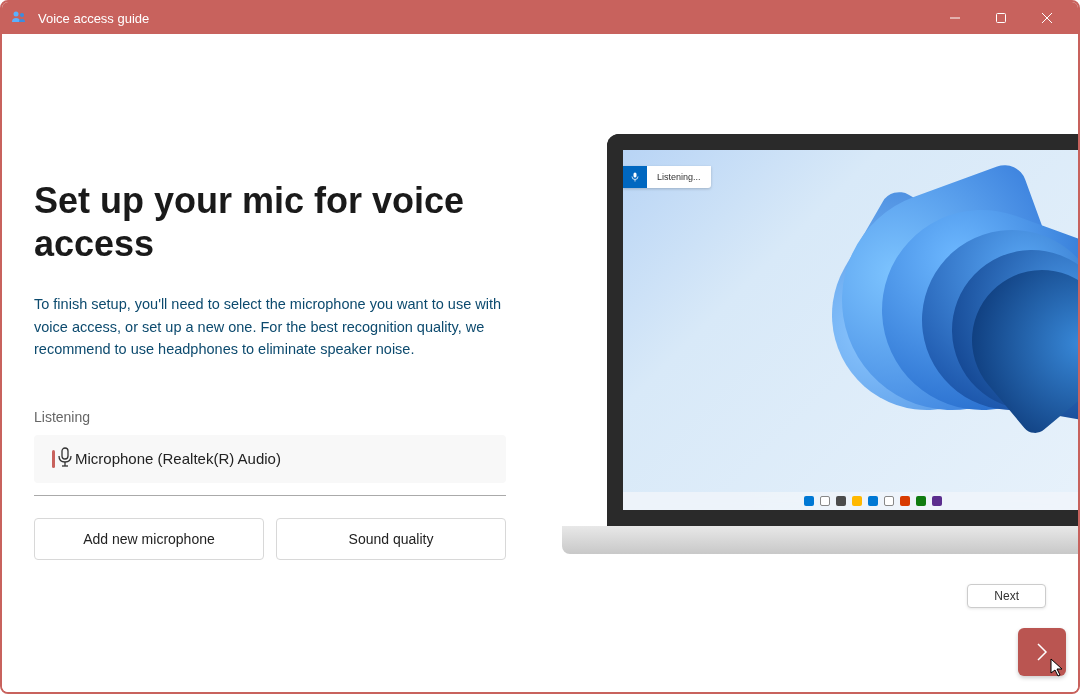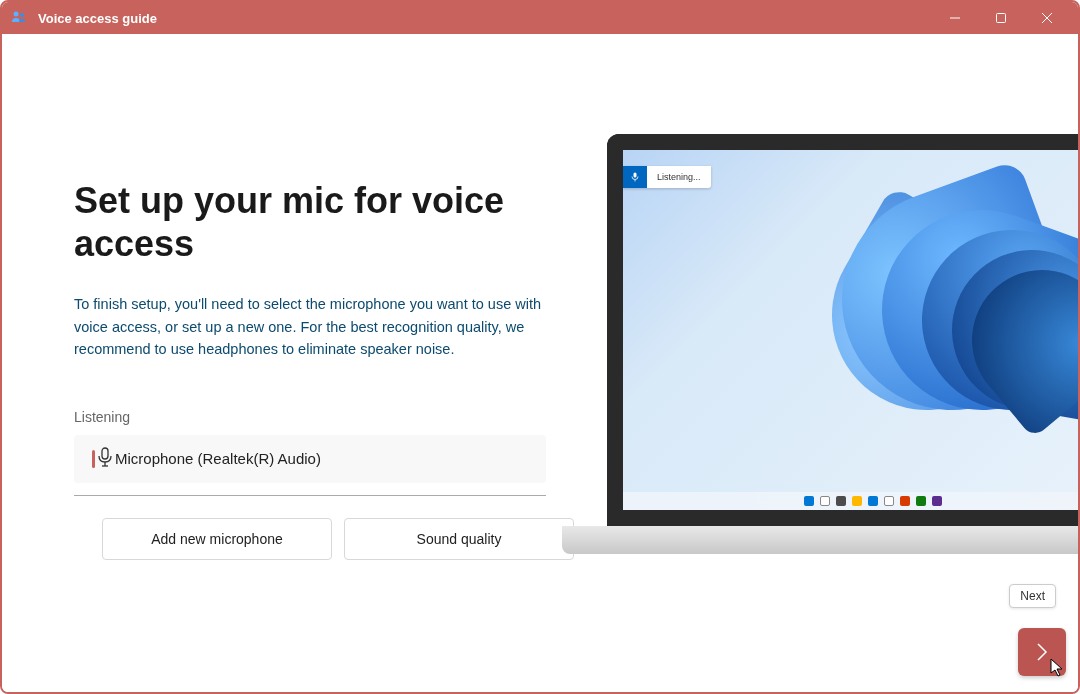--- a/index.html
+++ b/index.html
@@ -42,21 +42,20 @@
       width: 18px;
       height: 18px;
       margin-right: 10px;
       display: flex;
       align-items: center;
       justify-content: center;
     }
     
     .titlebar-title {
       flex: 1;
-      font-weight: bold;
     }
     
     .titlebar-controls {
       display: flex;
       gap: 0;
     }
     
     .titlebar-btn {
       width: 46px;
       height: 32px;
@@ -70,21 +69,21 @@
     .content {
       flex: 1;
       display: flex;
       padding: 0;
       position: relative;
       background: #fff;
     }
     
     .left-pane {
       width: 560px;
-      padding: 145px 20px 40px 72px;
+      padding: 145px 20px 40px 32px;
     }
     
     .heading {
       font-size: 36px;
       font-weight: 600;
       color: #1a1a1a;
       margin-bottom: 28px;
       line-height: 1.2;
     }
     
@@ -135,21 +134,20 @@
       height: 1px;
       background: #aaa;
       margin-top: 12px;
       margin-bottom: 22px;
     }
     
     .button-row {
       display: flex;
       gap: 12px;
       width: 472px;
-      margin-left: 28px;
     }
     
     .secondary-btn {
       flex: 1;
       height: 42px;
       background: #fff;
       border: 1px solid #d8d8d8;
       border-radius: 4px;
       font-size: 14px;
       color: #222;
@@ -267,25 +265,25 @@
     
     .tb-icon {
       width: 10px;
       height: 10px;
       border-radius: 2px;
     }
     
     .next-tooltip {
       position: absolute;
       bottom: 84px;
-      right: 22px;
+      right: 32px;
       background: #fff;
       border: 1px solid #ccc;
       border-radius: 4px;
-      padding: 4px 10px;
+      padding: 4px 26px;
       font-size: 12px;
       color: #333;
       box-shadow: 0 1px 3px rgba(0,0,0,0.1);
     }
     
     .next-btn {
       position: absolute;
       bottom: 16px;
       right: 12px;
       width: 48px;

